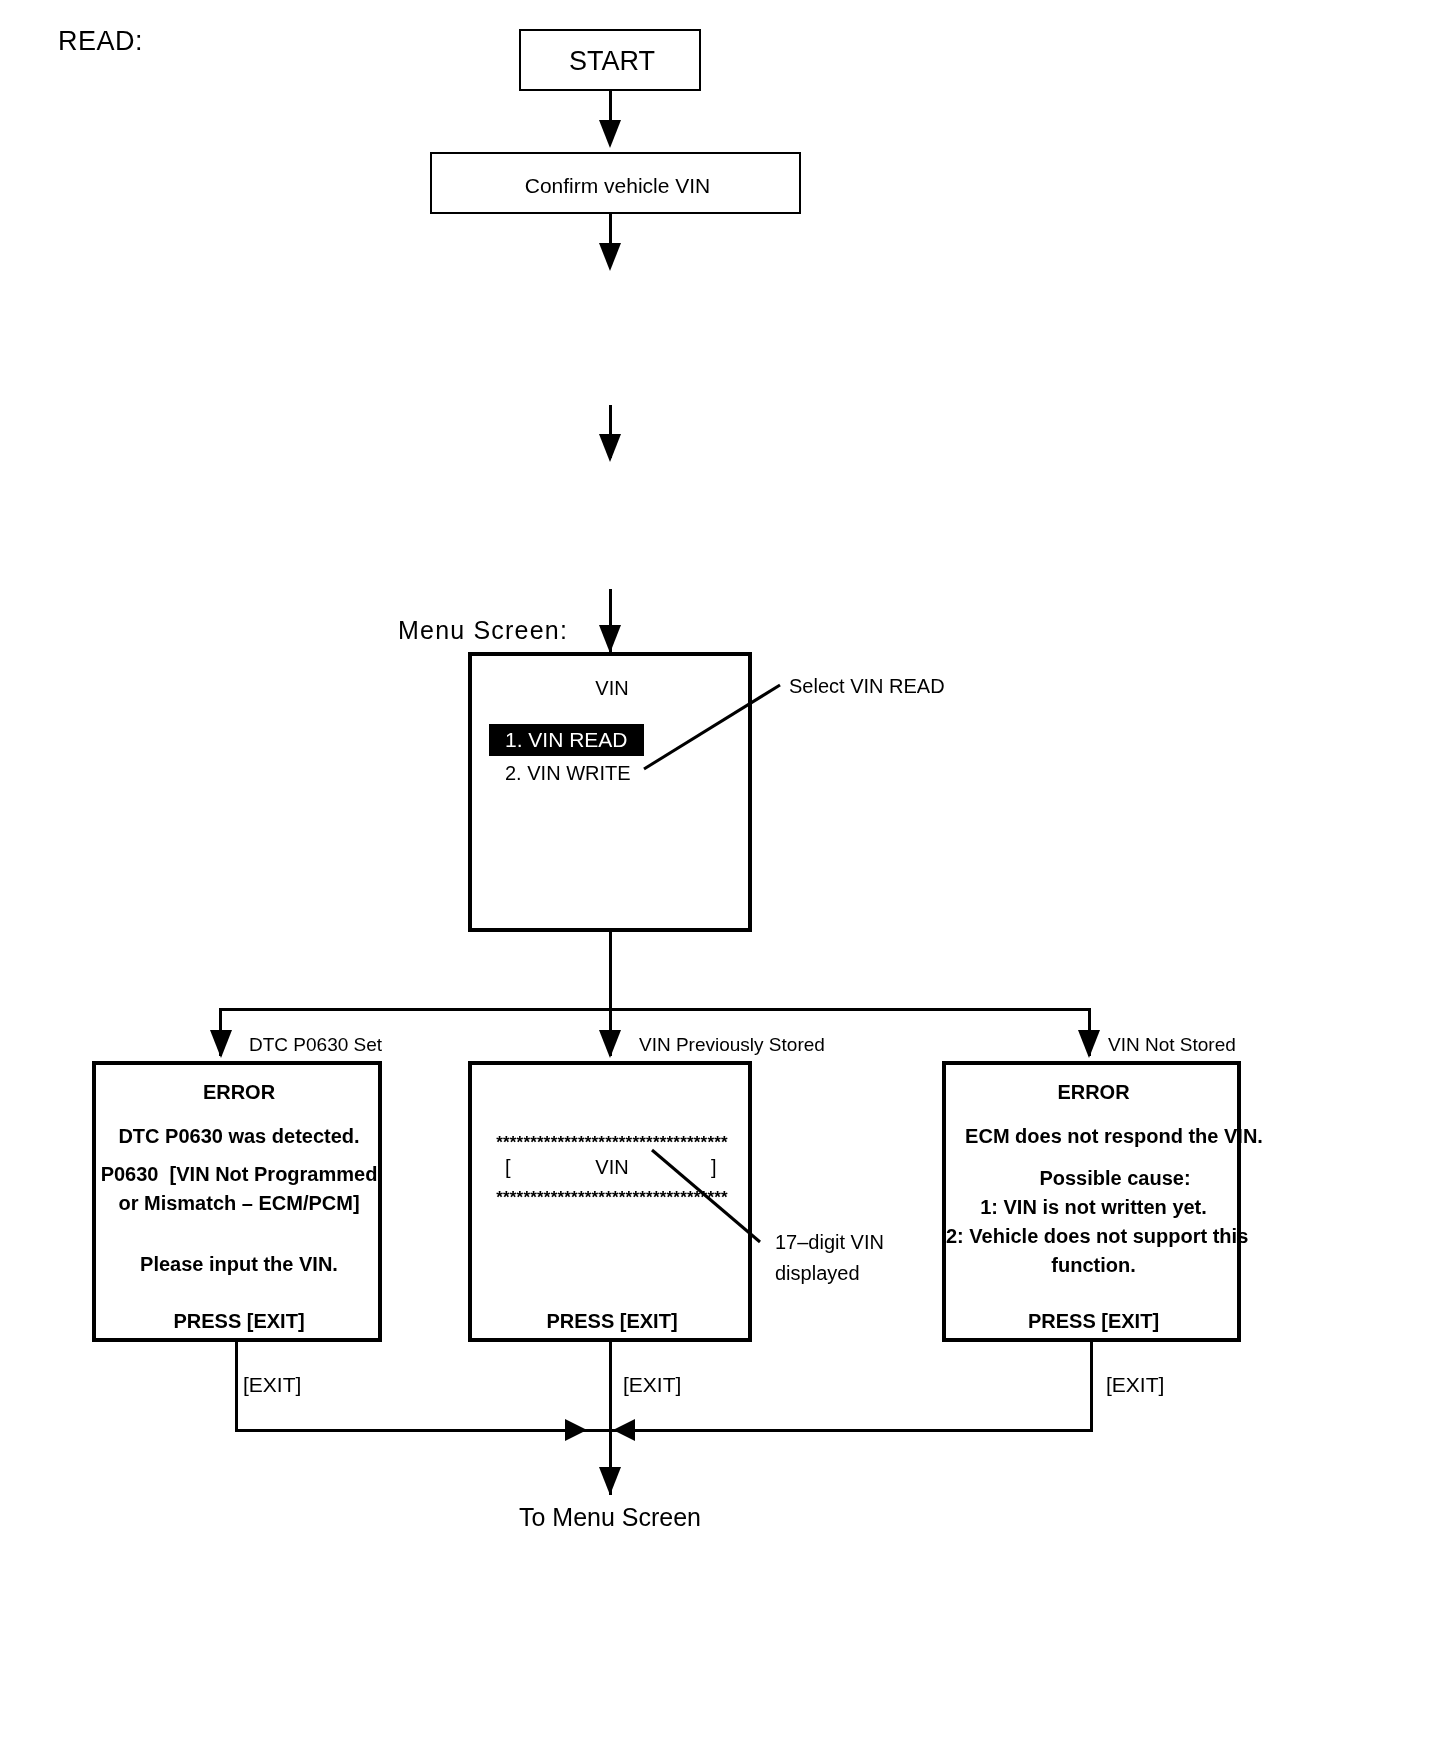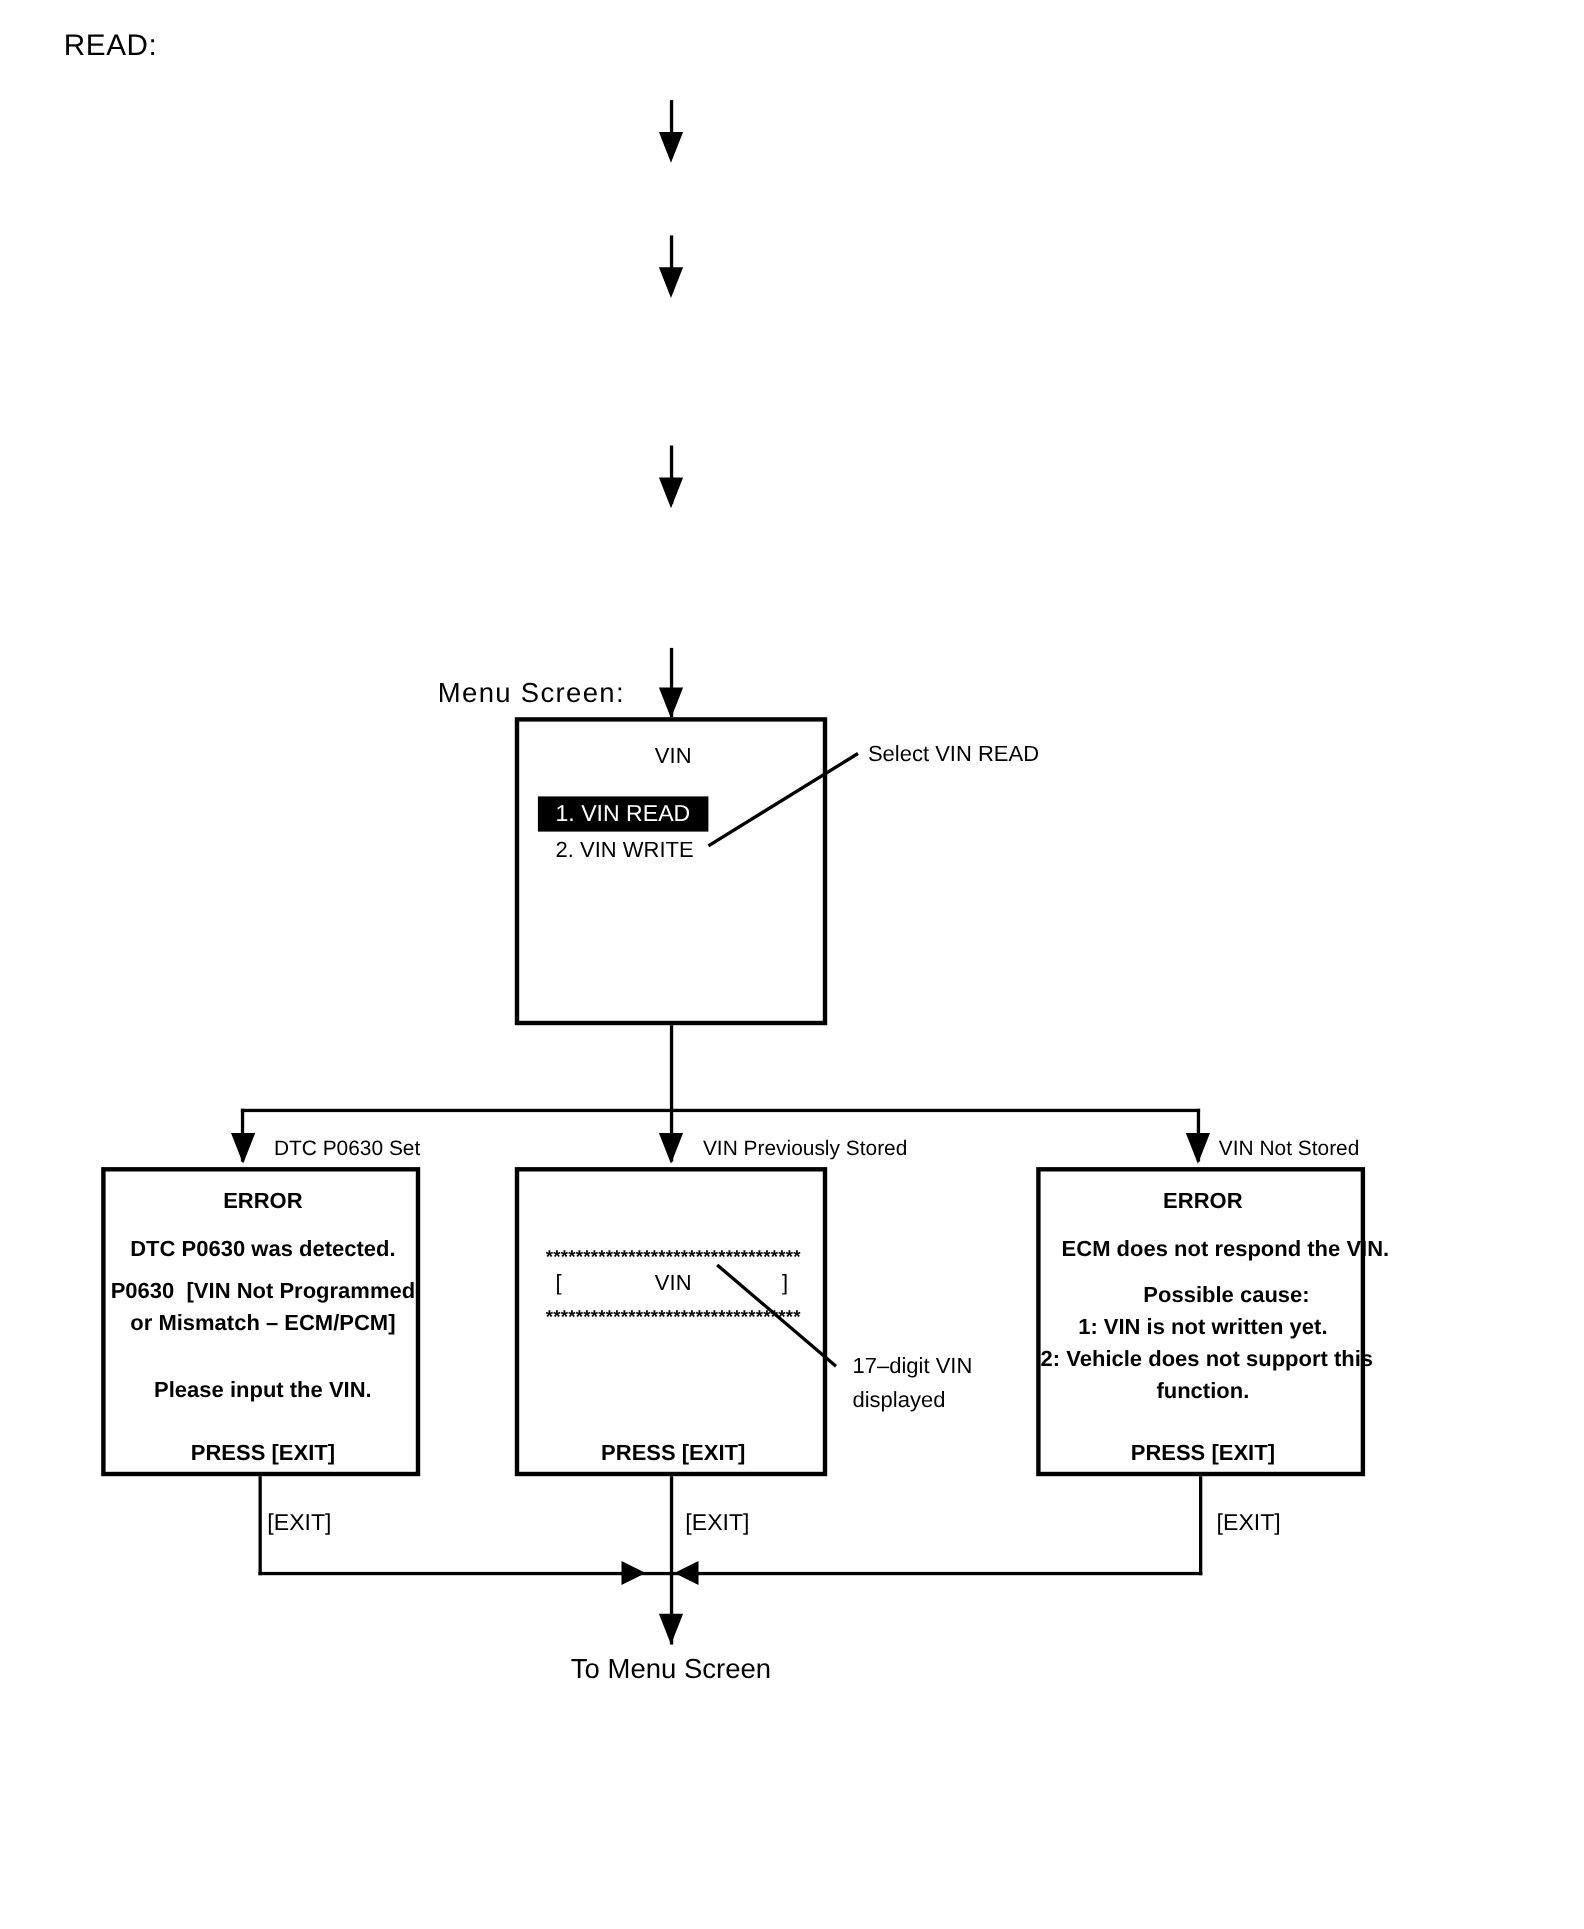--- a/index.html
+++ b/index.html
@@ -98,24 +98,30 @@
     line-height: 1.0;
   }
 </style>
 </head>
 <body>
 
 <div id="stage">
 
   <div class="t lbl-read" style="left:58px; top:28px;">READ:</div>
 
+  <div class="box" style="left:519px; top:29px; width:182px; height:62px;">
+    <div class="center-wrap lbl-start" style="left:0; top:17px; width:182px;">START</div>
+  </div>
 
   <div class="vline" style="left:609px; top:91px; height:42px;"></div>
   <div class="arrow-down" style="left:599px; top:120px;"></div>
 
+  <div class="box" style="left:430px; top:152px; width:371px; height:62px;">
+    <div class="center-wrap lbl-step" style="left:0; top:21px; width:371px;">Confirm vehicle VIN</div>
+  </div>
 
   <div class="vline" style="left:609px; top:214px; height:52px;"></div>
   <div class="arrow-down" style="left:599px; top:243px;"></div>
 
 
   <div class="vline" style="left:609px; top:405px; height:53px;"></div>
   <div class="arrow-down" style="left:599px; top:434px;"></div>
 
 
   <div class="vline" style="left:609px; top:589px; height:64px;"></div>

